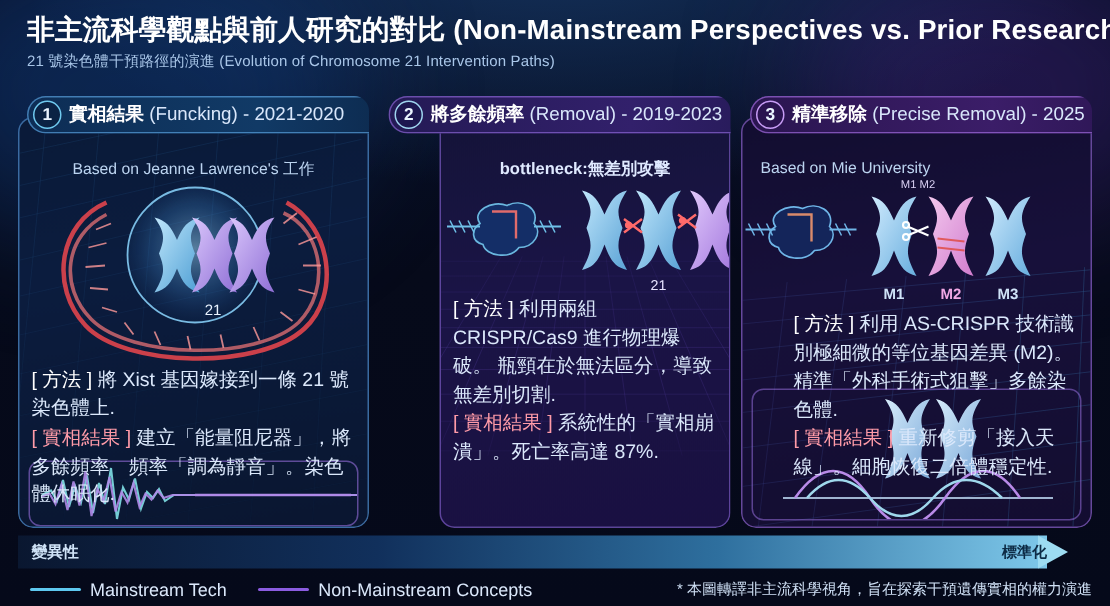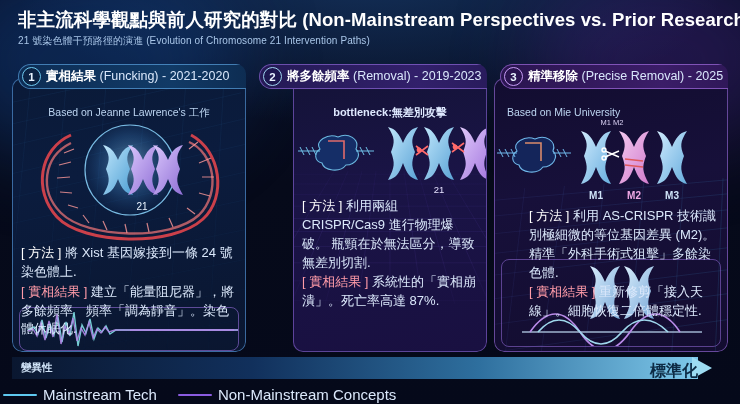--- a/index.html
+++ b/index.html
@@ -77,24 +77,24 @@
   .tag-r { color:#ff9ba8; }
 
   
   .arrowbar { position:absolute; left:12px; top:357px; width:716px; height:14px; }
   .abar { position:absolute; left:0; top:0; width:686px; height:22px;
     background:linear-gradient(90deg,#0a1730 0%, #11305c 35%, #2e6f9e 68%, #7ec8ea 100%); }
   .ahead { position:absolute; left:680px; top:0; width:0; height:0;
     border-top:11px solid transparent; border-bottom:11px solid transparent;
     border-left:20px solid #9ddcf2; }
   .abar-l { position:absolute; left:9px; top:4px; font-size:10.5px; font-weight:bold; color:#cfe2f6; }
-  .abar-r { position:absolute; right:30px; top:4px; font-size:16px; font-weight:bold; color:#0d2b45; }
-
-  .legend { position:absolute; left:3px; top:386px; display:flex; align-items:center; gap:9px;
-            font-size:15px; color:#dbe8fb; }
+  .abar-r { position:absolute; right:30px; top:4px; font-size:10px; font-weight:bold; color:#0d2b45; }
+
+  .legend { position:absolute; left:20px; top:386px; display:flex; align-items:center; gap:9px;
+            font-size:12px; color:#dbe8fb; }
   .lg-item { display:flex; align-items:center; gap:6px; }
   .lg-line { display:block; width:34px; height:2px; border-radius:2px; }
   .note { position:absolute; right:12px; top:386px; font-size:10px; color:#cfe0f5; white-space:nowrap; }
 </style>
 </head>
 <body>
 
 <div id="root">
   <div class="bgglow bg1"></div>
   <div class="bgglow bg2"></div>
@@ -163,21 +163,21 @@
               <path d="M140 32 C147 42 147 46 143 56 C147 66 147 70 140 82 C148 80 151 76 155 66 C159 76 162 80 170 82
                        C163 70 163 66 167 56 C163 46 163 42 170 32 C162 34 159 38 155 47 C151 38 148 34 140 32Z" fill="url(#chP)"></path>
             </g>
             <text x="129" y="97" fill="#eaf4ff" font-size="10" font-family="Liberation Sans, sans-serif" text-anchor="middle">21</text>
           </svg>
         </div>
 
         <div class="p-caption">Based on Jeanne Lawrence's 工作</div>
 
         <div class="txt" style="top:165px;">
-          <p><span class="tag">[ 方法 ]</span><span> 將 Xist 基因嫁接到一條 24 號染色體上.</span></p>
+          <p><span class="tag">[ 方法 ]</span><span> 將 Xist 基因嫁接到一條 21 號染色體上.</span></p>
           <p><span class="tag-r">[ 實相結果 ]</span><span> 建立「能量阻尼器」，將多餘頻率　頻率「調為靜音」。染色體休眠化.</span></p>
         </div>
 
         <div class="art" style="left:6px;right:6px;top:228px;height:44px;border:1px solid rgba(150,110,220,.6);border-radius:8px;overflow:hidden;">
           <svg viewBox="0 0 222 42" width="222" height="42">
             <path d="M8 22 L14 19 L18 26 L22 12 L26 30 L30 16 L34 27 L38 9 L42 34 L46 14 L50 28
                      L54 4 L58 38 L62 17 L66 25 L70 11 L74 31 L78 20 L82 24 L86 18 L90 26
                      L96 22 L100 22 L222 22" stroke="#7fe0e6" stroke-width="1.4" fill="none" opacity=".9"></path>
             <path d="M8 23 L13 21 L17 28 L21 15 L25 32 L29 13 L33 29 L37 6 L41 36 L45 18 L49 26
                      L53 10 L57 33 L61 20 L65 27 L69 14 L73 30 L77 21 L81 25 L85 19 L89 24
@@ -378,13 +378,14 @@
     <div class="lg-item">
       <span class="lg-line" style="background:#5ec8ef;"></span>
       <span>Mainstream Tech</span>
     </div>
     <div class="lg-item" style="margin-left:12px;">
       <span class="lg-line" style="background:#8b5ce0;"></span>
       <span>Non-Mainstream Concepts</span>
     </div>
   </div>
 
+  <div class="note">* 本圖轉譯非主流科學視角，旨在探索干預遺傳實相的權力演進</div>
 </div>
 
 </body></html>

